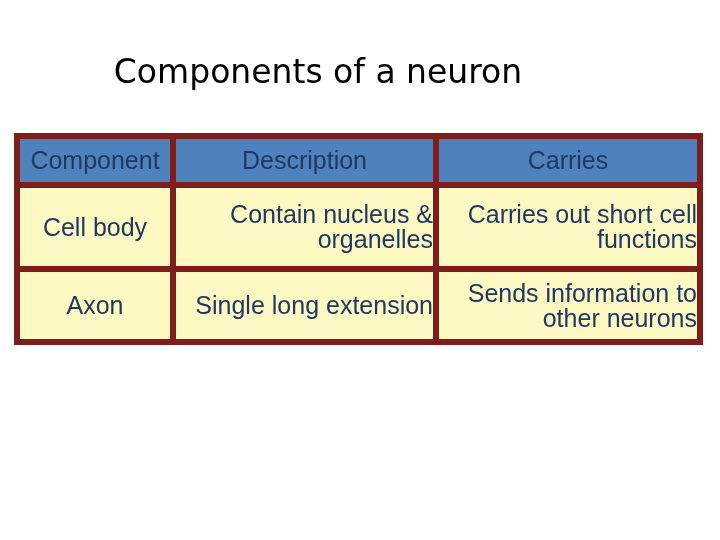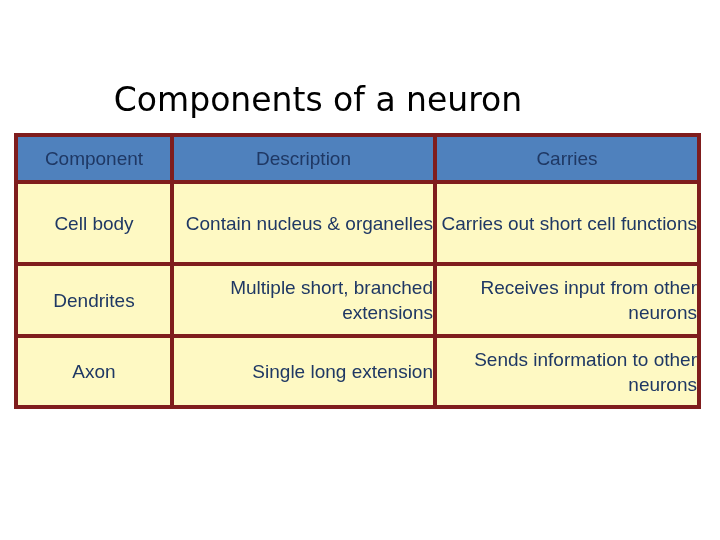--- a/index.html
+++ b/index.html
@@ -27,45 +27,44 @@
     top: 52px;
     width: 636px;
     text-align: center;
     font-family: "DejaVu Sans", sans-serif;
     font-size: 33px;
     line-height: 40px;
     font-weight: 400;
     color: #000000;
     letter-spacing: 0px;
     white-space: nowrap;
-    margin-top: 28px;
   }
 
   #neuron-table {
     position: absolute;
     left: 14px;
     top: 133px;
     width: 683px;
     border-collapse: collapse;
     table-layout: fixed;
     border: 3px solid #000000;
     background: #ffffff;
   }
 
   #neuron-table col.c1 { width: 156px; }
   #neuron-table col.c2 { width: 263px; }
   #neuron-table col.c3 { width: 264px; }
 
   #neuron-table td,
   #neuron-table th {
-    border: 4px solid #7f1d1d;
+    border: 6px solid #7f1d1d;
     padding: 0;
     vertical-align: middle;
     font-family: "Liberation Sans", sans-serif;
-    font-size: 19px;
+    font-size: 25px;
     line-height: 25px;
     font-weight: 400;
     color: #1F3864;
   }
 
   thead th {
     background: #4F81BD;
     color: #1F3864;
     height: 43px;
     text-align: center;
@@ -119,25 +118,20 @@
       </tr>
     </thead>
     <tbody>
 
       <tr class="r1">
         <td class="col-component">Cell body</td>
         <td class="col-description">Contain nucleus &amp; organelles</td>
         <td class="col-function">Carries out short cell functions</td>
       </tr>
 
-      <tr class="r2">
-        <td class="col-component">Dendrites</td>
-        <td class="col-description">Multiple short, branched extensions</td>
-        <td class="col-function">Receives input from other neurons</td>
-      </tr>
 
       <tr class="r3">
         <td class="col-component">Axon</td>
         <td class="col-description">Single long extension</td>
         <td class="col-function">Sends information to other neurons</td>
       </tr>
 
 
     </tbody>
   </table>

